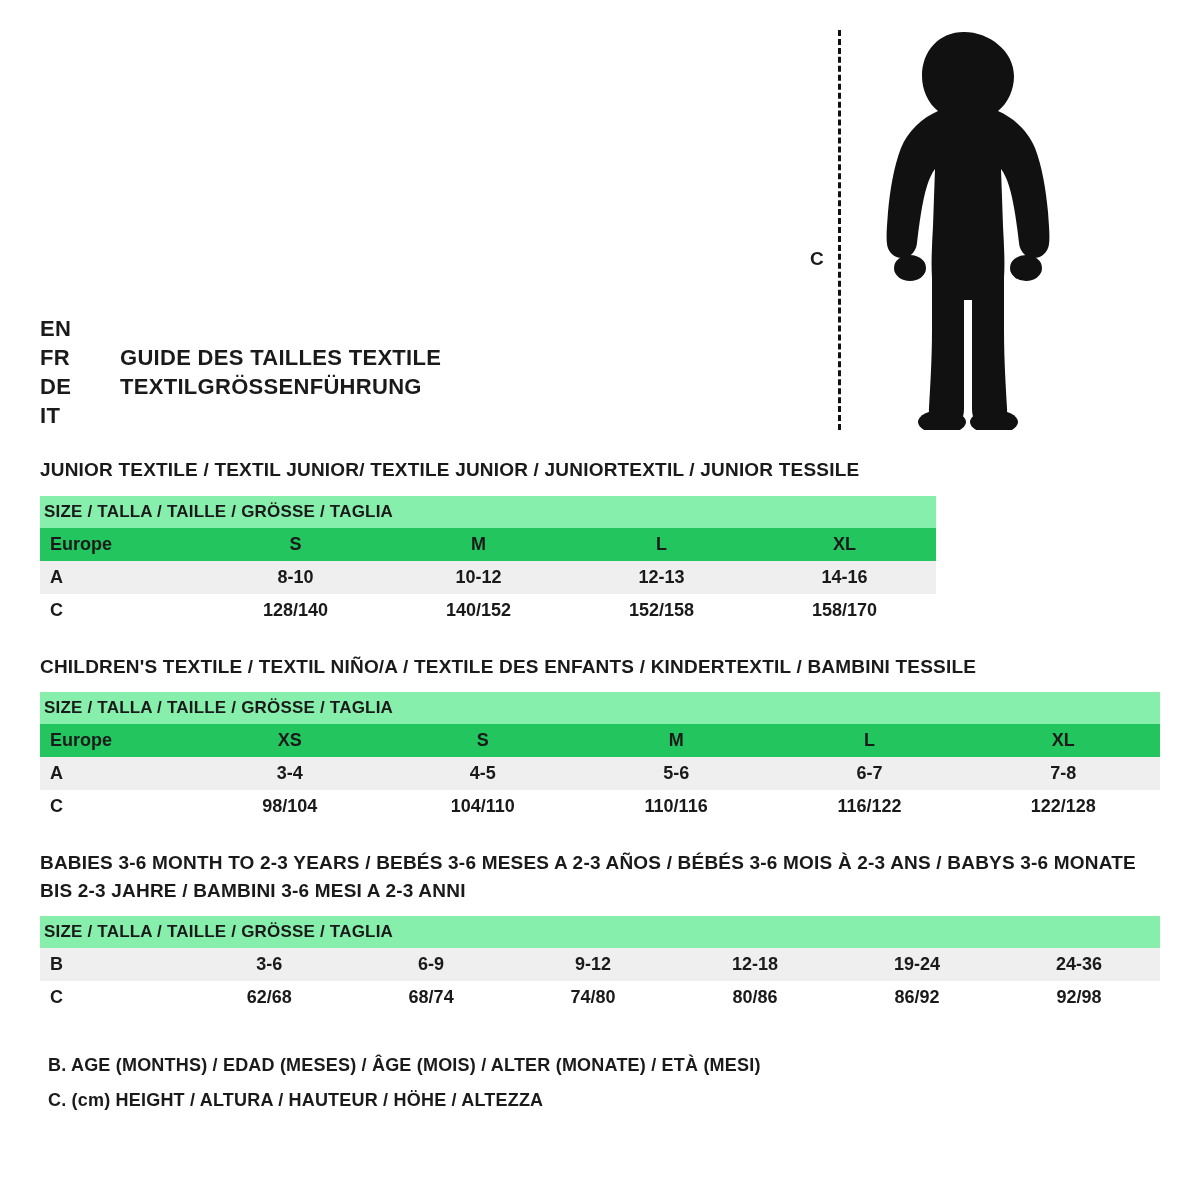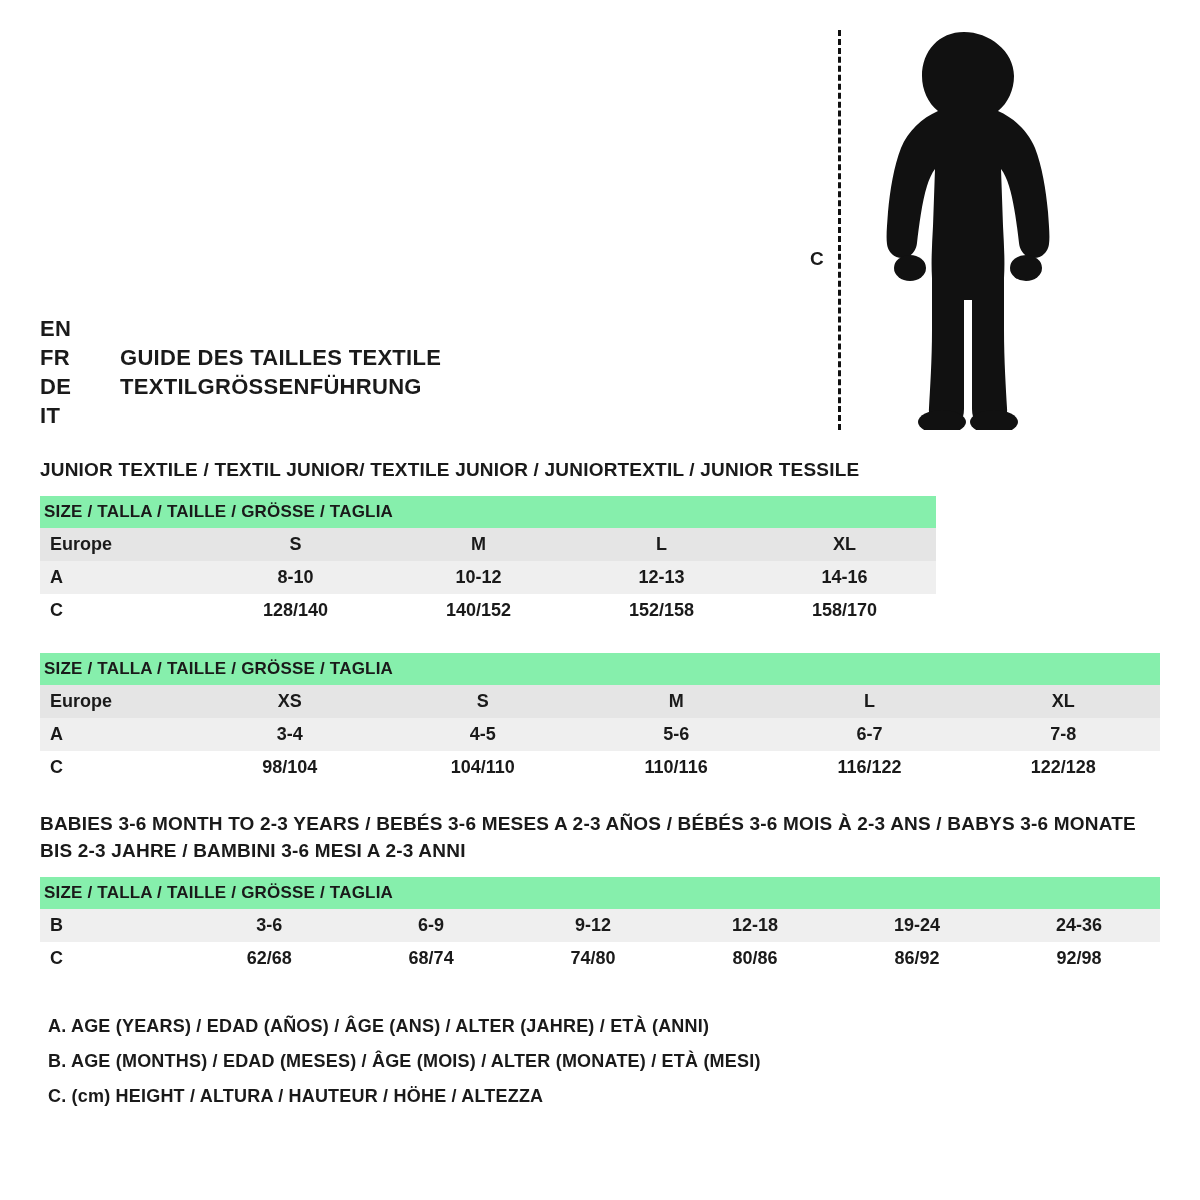--- a/index.html
+++ b/index.html
@@ -99,21 +99,21 @@
     white-space: nowrap;
   }
   .band-row td {
     background: #86efac;
     font-weight: bold;
     font-size: 17px;
     padding: 6px 10px;
     letter-spacing: 0.2px;
   }
   .head-row td {
-    background: #e5e5e5;
+    background: #22c55e;
     font-weight: bold;
   }
   .alt-row td {
     background: #efefef;
   }
   .plain-row td {
     background: #ffffff;
   }
   .rowkey {
     padding-left: 10px !important;
@@ -232,20 +232,21 @@
         <td class="cellval">128/140</td>
         <td class="cellval">140/152</td>
         <td class="cellval">152/158</td>
         <td class="cellval">158/170</td>
       </tr>
     </tbody>
       </table>
   </div>
 
   <div class="section">
+    <div class="section-title">CHILDREN'S TEXTILE / TEXTIL NIÑO/A / TEXTILE DES ENFANTS / KINDERTEXTIL / BAMBINI TESSILE</div>
     <table class="size-table">
       <tbody>
           <tr class="band-row">
         <td colspan="6">SIZE / TALLA / TAILLE / GRÖSSE / TAGLIA</td>
       </tr>
       <tr class="head-row">
         <td class="rowkey" style="width:150px">Europe</td>
         <td class="cellval" style="width:202px">XS</td>
         <td class="cellval" style="width:202px">S</td>
         <td class="cellval" style="width:202px">M</td>
@@ -295,18 +296,17 @@
         <td class="cellval">74/80</td>
         <td class="cellval">80/86</td>
         <td class="cellval">86/92</td>
         <td class="cellval">92/98</td>
       </tr>
     </tbody>
       </table>
   </div>
 
   <div class="legend">
-    <div class="legend-line">A. AGE (YEARS) / EDAD (AÑOS) / ÂGE (ANS) / ALTER (JAHRE) / ETÀ (ANNI)</div>
     <div class="legend-line">B. AGE (MONTHS) / EDAD (MESES) / ÂGE (MOIS) / ALTER (MONATE) / ETÀ (MESI)</div>
     <div class="legend-line">C. (cm) HEIGHT / ALTURA / HAUTEUR / HÖHE / ALTEZZA</div>
   </div>
 
 </div>
 
 </body></html>

